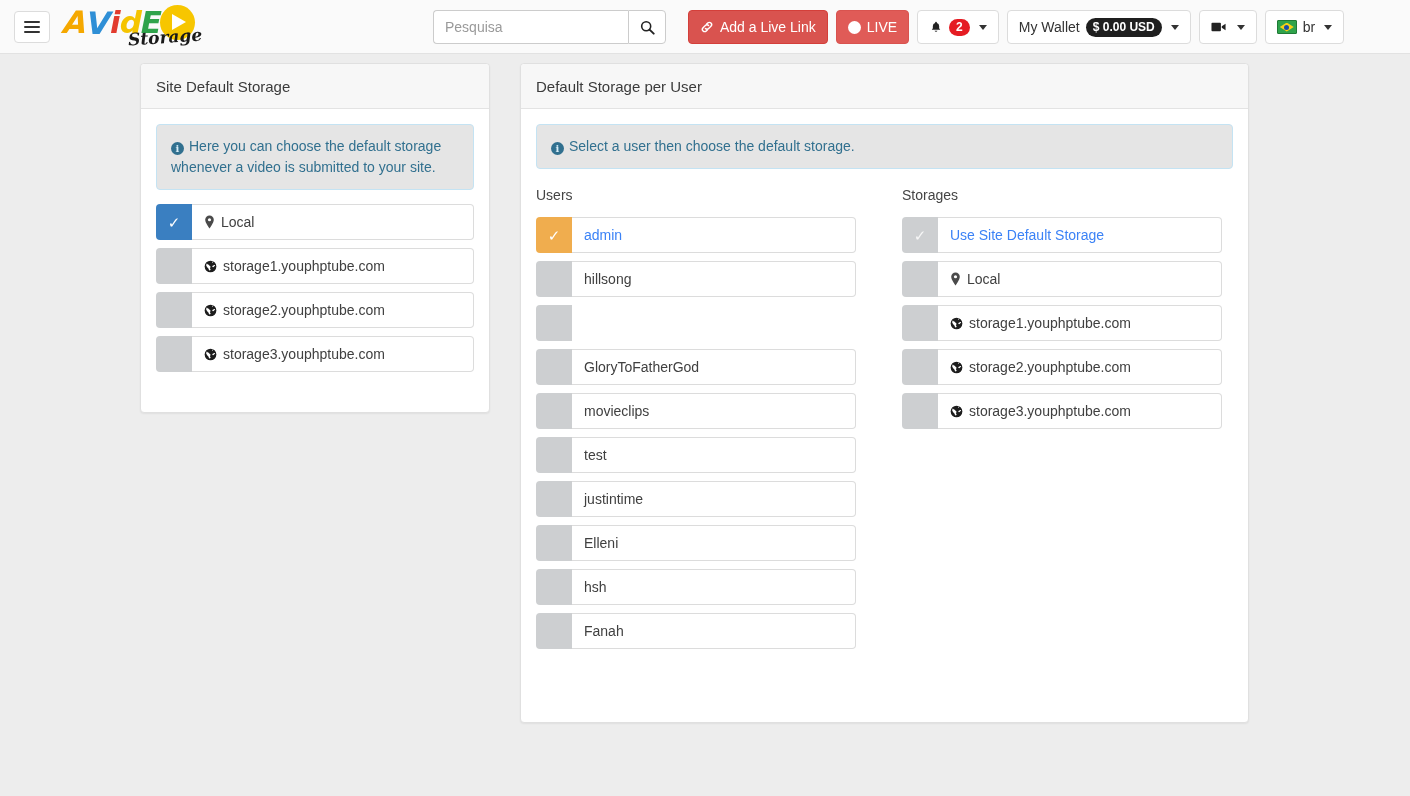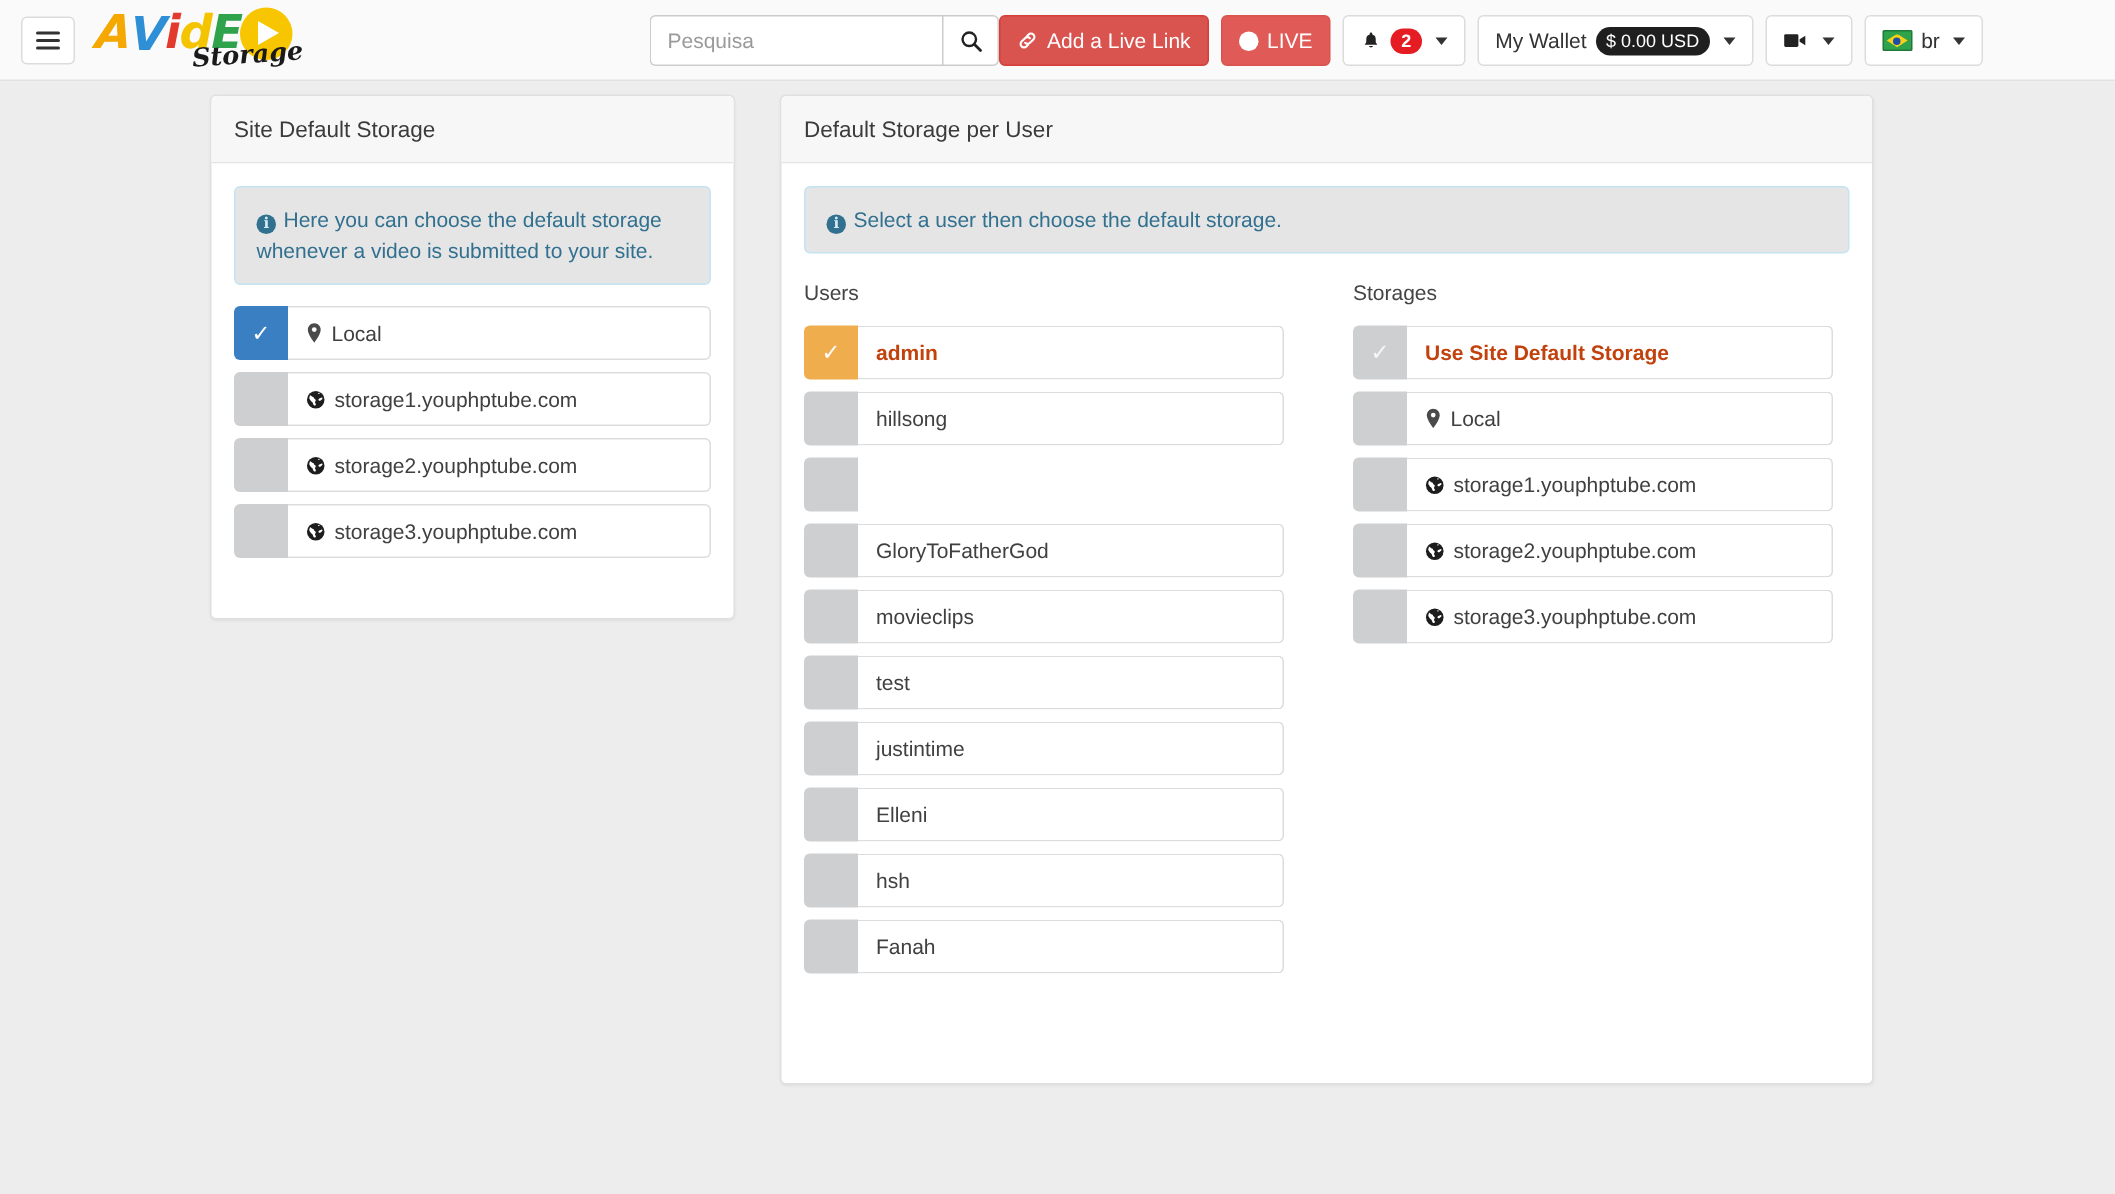--- a/index.html
+++ b/index.html
@@ -108,21 +108,21 @@
     width: 38px; height: 34px;
     border: 1px solid #ccc;
     border-radius: 0 4px 4px 0;
     background: #fff;
     cursor: pointer;
     display: flex; align-items: center; justify-content: center;
   }
 
   .nav-right {
     position: absolute;
-    left: 666px; top: 10px;
+    left: 688px; top: 10px;
     display: flex;
     align-items: center;
     gap: 8px;
   }
   .btn {
     height: 34px;
     border-radius: 4px;
     display: inline-flex;
     align-items: center;
     gap: 6px;
@@ -165,21 +165,21 @@
     font-size: 12px;
     font-weight: bold;
     padding: 1px 7px;
     line-height: 15px;
   }
   .wallet-pill {
     background: #1f1f1f;
     color: #fff;
     border-radius: 11px;
     font-size: 12px;
-    font-weight: normal;
+    font-weight: bold;
     padding: 3px 7px;
     line-height: 13px;
   }
   .flag {
     width: 20px; height: 14px;
     background: #2fa34b;
     border: 1px solid #1f7a36;
     position: relative;
     display: inline-block;
     border-radius: 1px;
@@ -276,21 +276,21 @@
     border: 1px solid #dcdcdc;
     border-left: none;
     border-radius: 0 4px 4px 0;
     display: flex; align-items: center;
     padding: 0 12px;
     font-size: 14px;
     color: #404040;
     overflow: hidden;
     white-space: nowrap;
   }
-  .lbl.muted { color: #c2410c; font-weight: bold; }
+  .lbl.muted { color: #3b82f6; }
   .lbl .gico { margin-right: 6px; display: inline-flex; align-items: center; }
 
   .cols { display: flex; gap: 46px; margin-top: 18px; }
   .col { flex: 0 0 320px; }
   .col-title {
     font-size: 14px;
     color: #444;
     margin-bottom: 8px;
   }
 </style>

